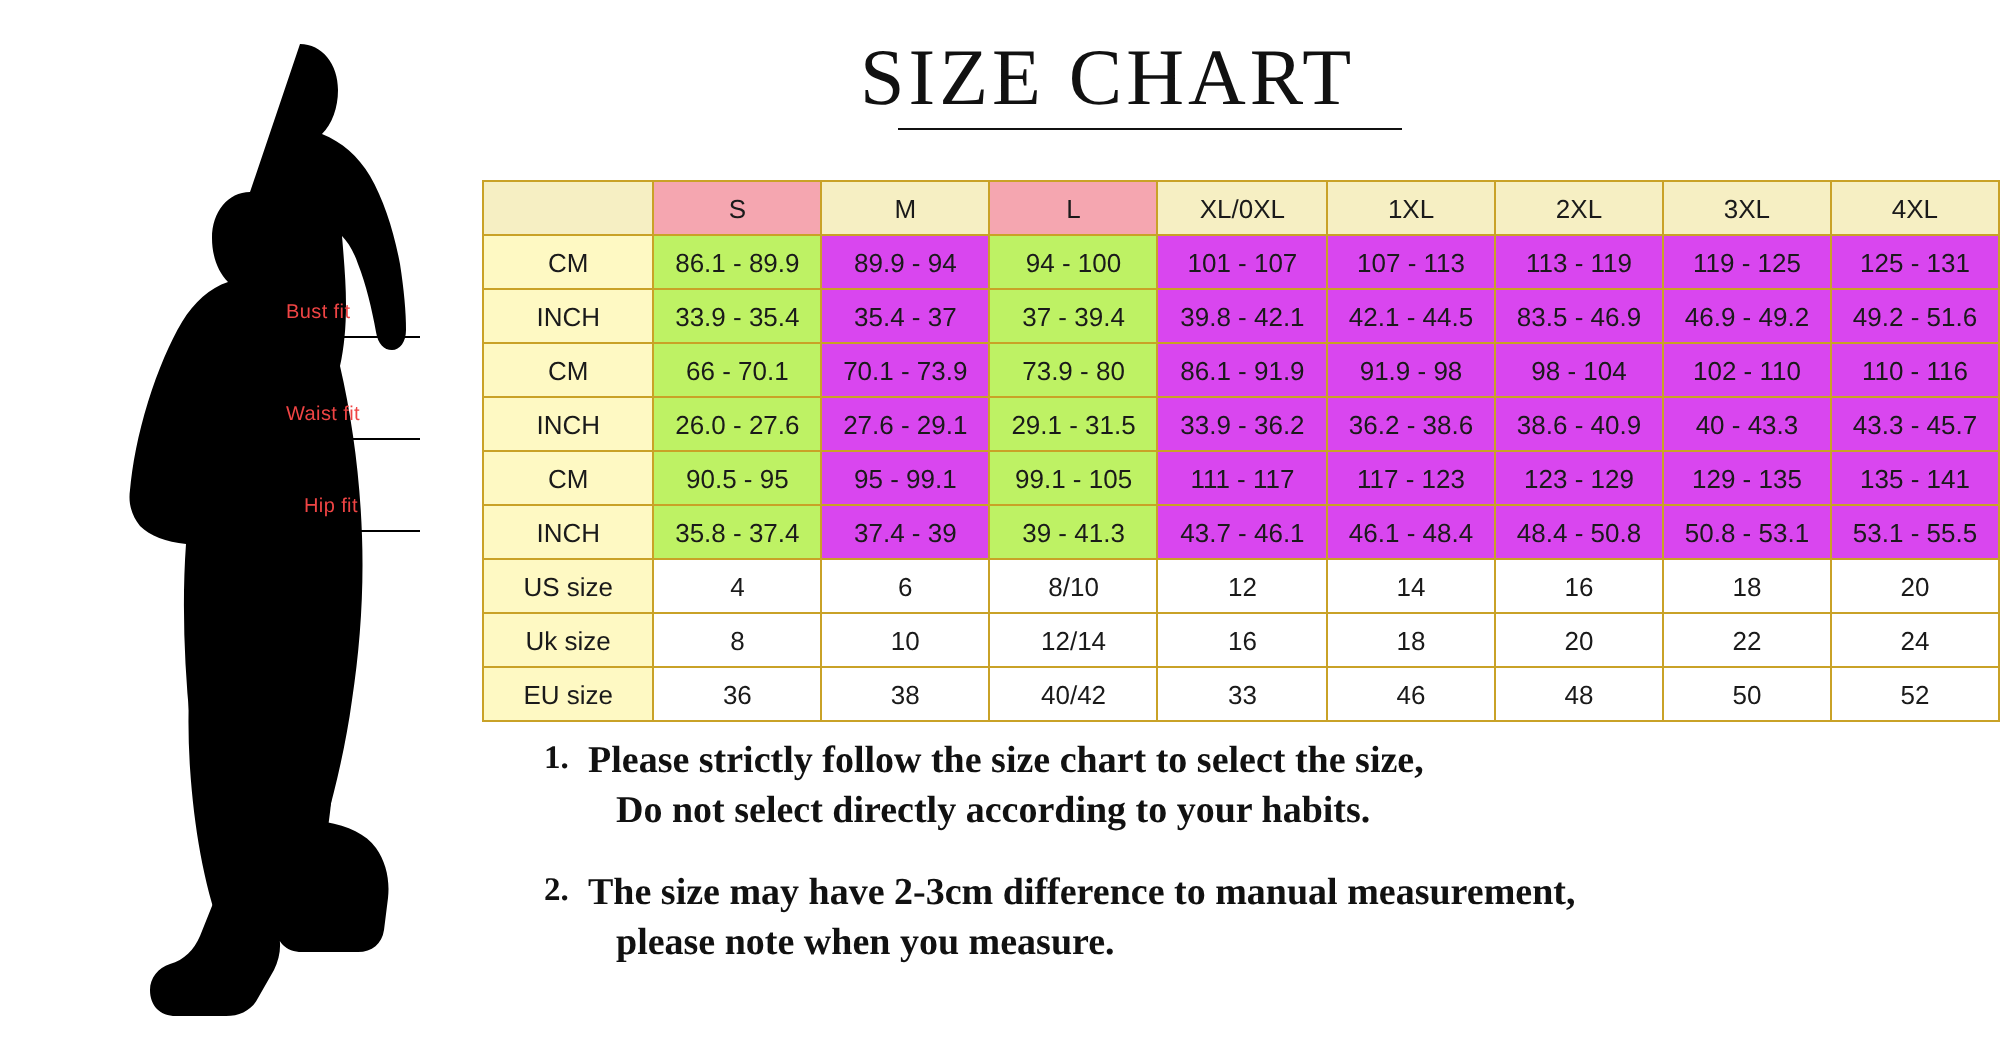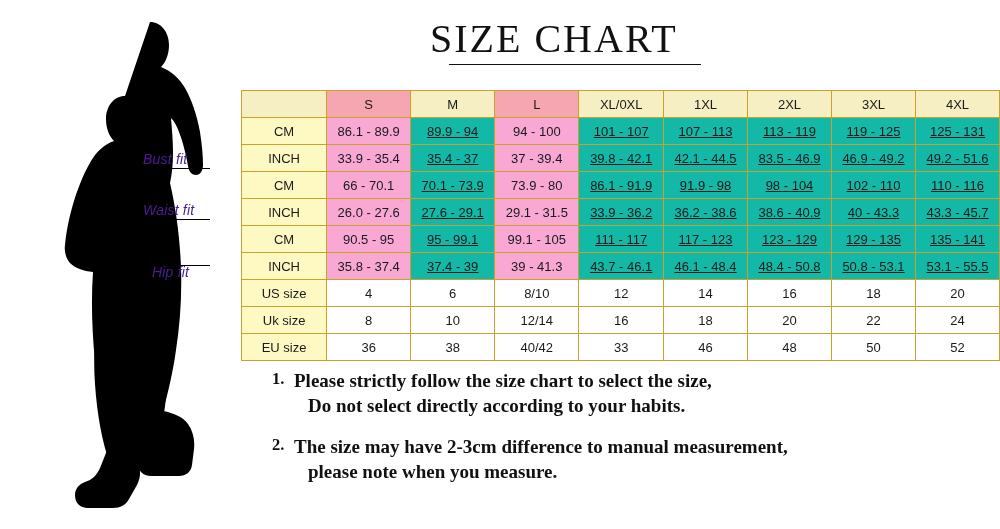--- a/index.html
+++ b/index.html
@@ -29,36 +29,35 @@
     height: 529px;
   }
   .silhouette-svg {
     position: absolute;
     left: 0;
     top: 0;
   }
   .measure-label {
     position: absolute;
     font-family: "Liberation Sans", sans-serif;
-    font-size: 14px;
-    color: #4c1d95;
+    font-size: 10px;
+    color: #ef4444;
     white-space: nowrap;
     letter-spacing: 0.2px;
-    font-style: italic;
   }
   .measure-rule {
     position: absolute;
     height: 0;
     border-top: 1.4px solid #000000;
   }
   #bust-label { left: 143px; top: 151px; }
   #bust-rule  { left: 143px; top: 168px; width: 67px; }
   #waist-label{ left: 143px; top: 202px; }
   #waist-rule { left: 143px; top: 219px; width: 67px; }
-  #hip-label  { left: 152px; top: 264px; }
+  #hip-label  { left: 152px; top: 248px; }
   #hip-rule   { left: 143px; top: 265px; width: 67px; }
 
   
   .title-wrap {
     position: absolute;
     left: 430px;
     top: 18px;
     width: 290px;
     text-align: left;
   }
@@ -108,22 +107,22 @@
     height: 30px;
   }
   .head-yellow { background: #f6efc3; }
   .head-pink   { background: #f5a6b0; }
   .rowlabel {
     background: #fef9c3;
     font-size: 12.5px;
     font-weight: normal;
     color: #1a1a1a;
   }
-  .cell-pink  { background: #f9a8d4; }
-  .cell-white { background: #14b8a6; text-decoration: underline; }
+  .cell-pink  { background: #bef264; }
+  .cell-white { background: #d946ef; }
   .cell-plain { background: #ffffff; }
 
   
   .notes {
     position: absolute;
     left: 272px;
     top: 368px;
     width: 700px;
     font-family: "Liberation Serif", serif;
     color: #111111;

